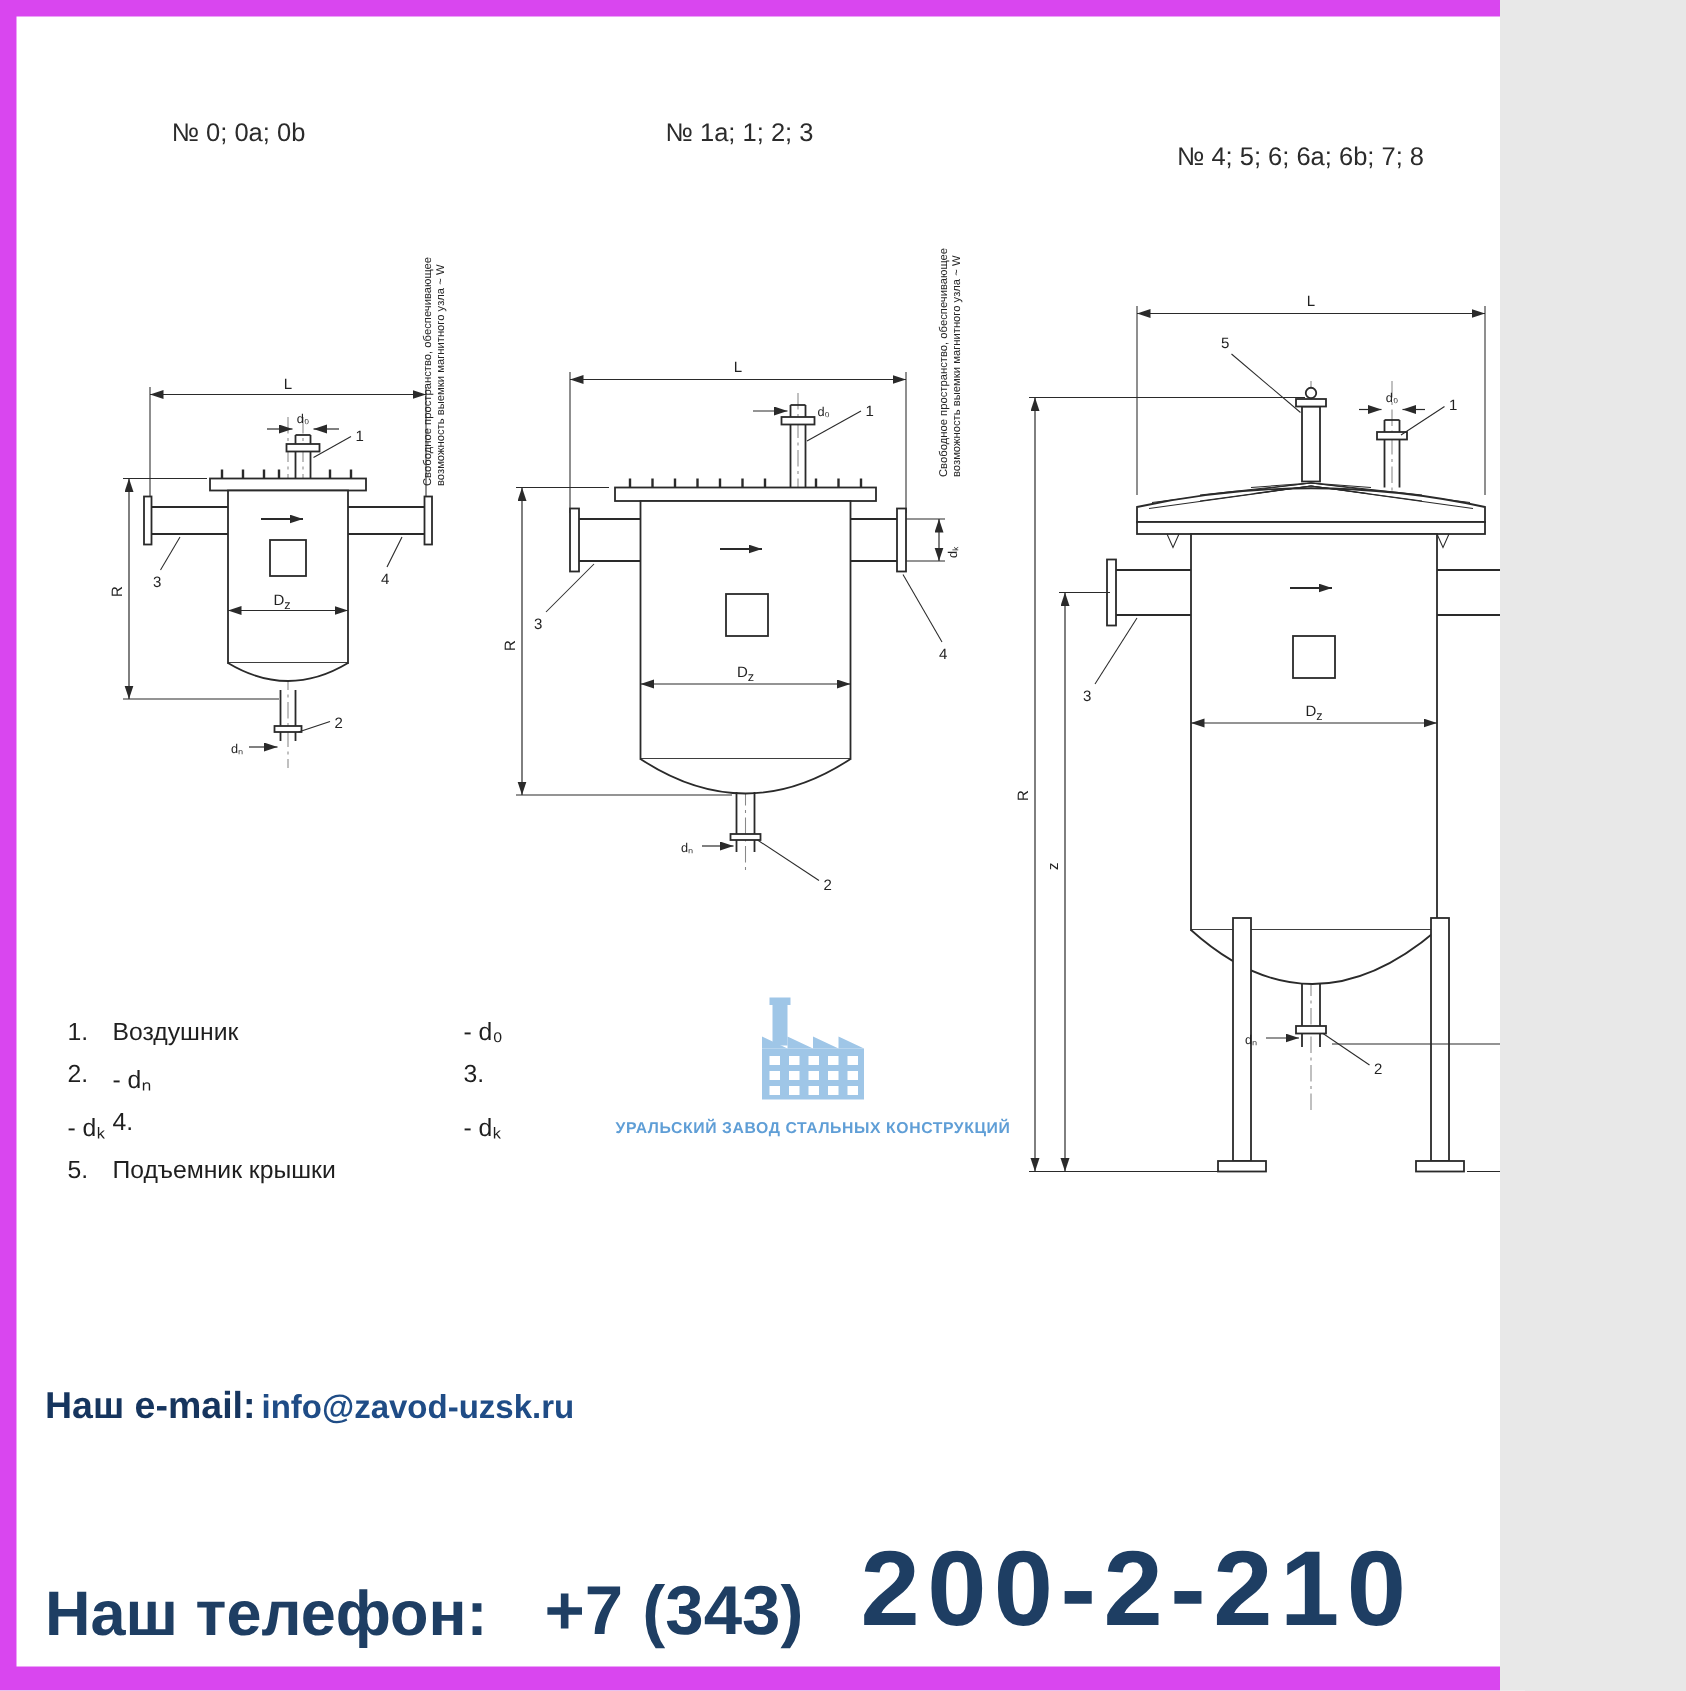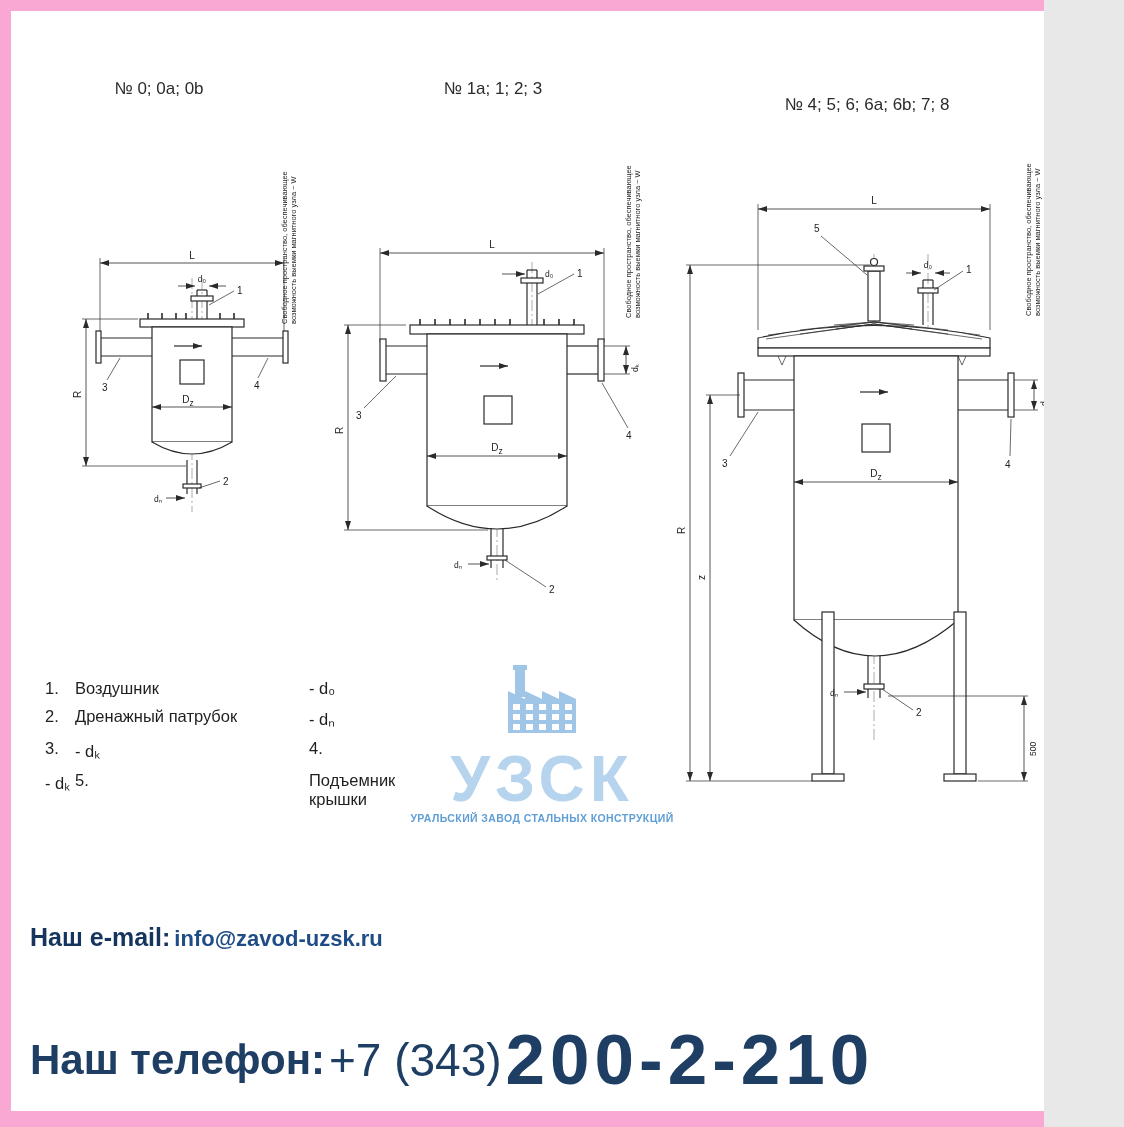--- a/index.html
+++ b/index.html
@@ -1,16 +1,16 @@
 <!DOCTYPE html>
 <html><head>
 <meta charset="utf-8">
 <style>
   html,body{margin:0;padding:0;background:#e8e8e8;}
-  .canvas{position:relative;width:1000px;height:1127px;background:#f9a8d4;font-family:"Liberation Sans",sans-serif;overflow:hidden;padding-left:44px;}
+  .canvas{position:relative;width:1000px;height:1127px;background:#d946ef;font-family:"Liberation Sans",sans-serif;overflow:hidden;}
   .sheet{position:absolute;left:11px;top:11px;width:1102px;height:1100px;background:#fff;}
 
   .dwg-title{position:absolute;width:260px;font-size:17px;color:#2b2b2b;text-align:center;white-space:nowrap;}
   .t1{left:18px;top:68px}.t2{left:352px;top:68px}.t3{left:726px;top:84px}
 
   svg.dwg{position:absolute;overflow:visible;}
   #svg1{left:51px;top:101px}
   #svg2{left:321px;top:67px}
   #svg3{left:665px;top:61px}
 
@@ -30,23 +30,23 @@
 
   .watermark{position:absolute;left:398px;top:652px;width:266px;text-align:center;}
   .wm-name{font-size:64px;font-weight:bold;color:#b7d4ee;letter-spacing:5px;line-height:1.02;margin-top:2px;}
   .wm-tagline{font-size:10.5px;font-weight:bold;color:#5f9ed6;letter-spacing:0.4px;white-space:nowrap;}
 
   .contact{position:absolute;left:19px;color:#16355e;white-space:nowrap;}
   .c-email{top:912px;font-size:25px;font-weight:bold;}
   .c-email .c-value{font-size:22px;color:#1f4c86;margin-left:4px;}
   .c-site{top:968px;font-size:25px;font-weight:bold;}
   .c-site .c-value{margin-left:10px;color:#16355e;}
-  .c-phone{top:1008px;display:flex;align-items:center;gap:4px;color:#1e3e63;}
+  .c-phone{top:1008px;display:flex;align-items:flex-end;gap:38px;color:#1e3e63;}
   .p-label{font-size:42px;font-weight:bold;}
-  .p-prefix{font-size:46px;font-weight:normal;}
+  .p-prefix{font-size:46px;font-weight:bold;}
   .p-number{font-size:71px;font-weight:bold;letter-spacing:5px;}
 </style>
 </head>
 <body>
 
 <div class="canvas">
 <div class="sheet">
 
   <div class="dwg-title t1">№ 0; 0a; 0b</div>
   <div class="dwg-title t2">№ 1a; 1; 2; 3</div>
@@ -401,21 +401,20 @@
       <text class="dt" transform="translate(29,508) rotate(-90)">z</text>
     </g>
   </svg>
 
   <div class="legend">
     <span>1.</span>
     <span>Воздушник</span>
     <span class="lval">- d₀</span>
 
     <span>2.</span>
-    <span>Дренажный патрубок</span>
     <span class="lval">- dₙ</span>
 
     <span>3.</span>
     <span class="lval">- dₖ</span>
 
     <span>4.</span>
     <span class="lval">- dₖ</span>
 
     <span>5.</span>
     <span>Подъемник крышки</span>
@@ -441,21 +440,20 @@
             <rect x="37" y="51" width="7" height="6"></rect>
             <rect x="50" y="51" width="7" height="6"></rect>
             <rect x="63" y="51" width="7" height="6"></rect>
         <rect x="11" y="61" width="7" height="6"></rect>
             <rect x="24" y="61" width="7" height="6"></rect>
             <rect x="37" y="61" width="7" height="6"></rect>
             <rect x="50" y="61" width="7" height="6"></rect>
             <rect x="63" y="61" width="7" height="6"></rect>
       </g>
     </svg>
-    <div class="wm-name">УЗСК</div>
     <div class="wm-tagline">УРАЛЬСКИЙ ЗАВОД СТАЛЬНЫХ КОНСТРУКЦИЙ</div>
   </div>
 
   <div class="contact c-email">
     <span class="c-label">Наш e-mail:</span><span class="c-value">info@zavod-uzsk.ru</span>
   </div>
   <div class="contact c-phone">
     <span class="p-label">Наш телефон:</span>
     <span class="p-prefix">+7 (343)</span>
     <span class="p-number">200-2-210</span>

